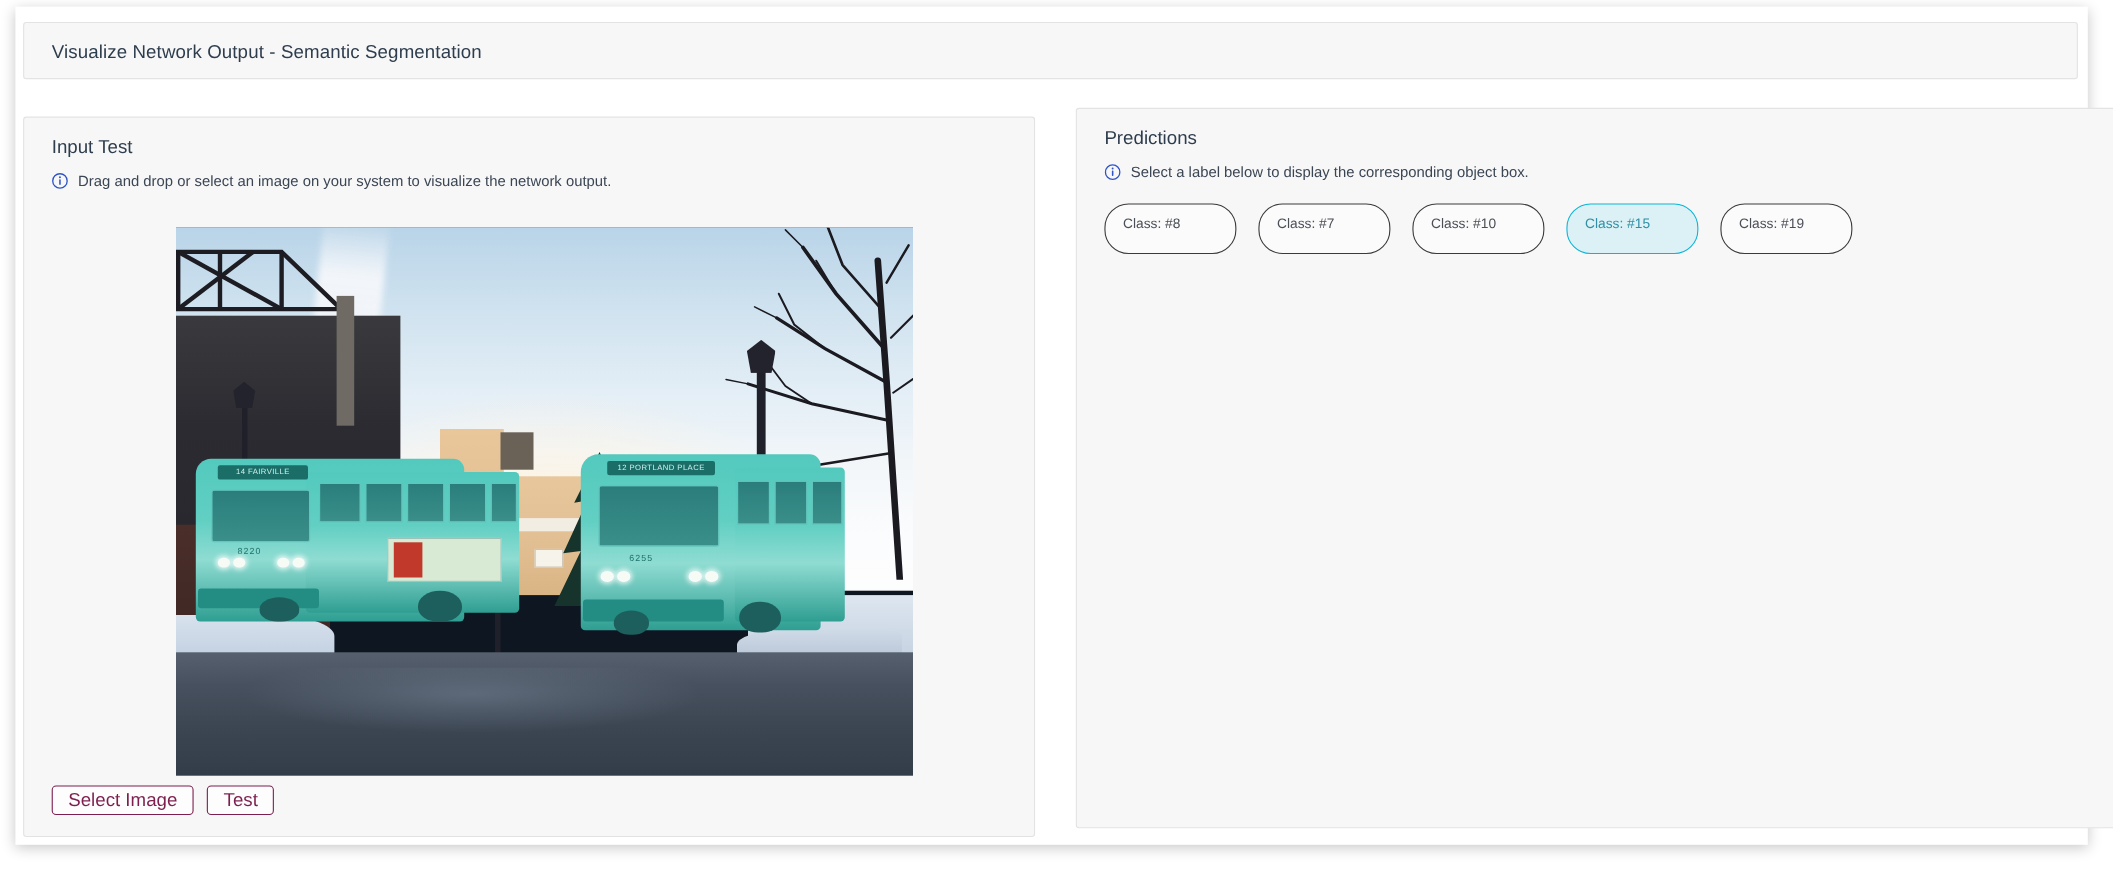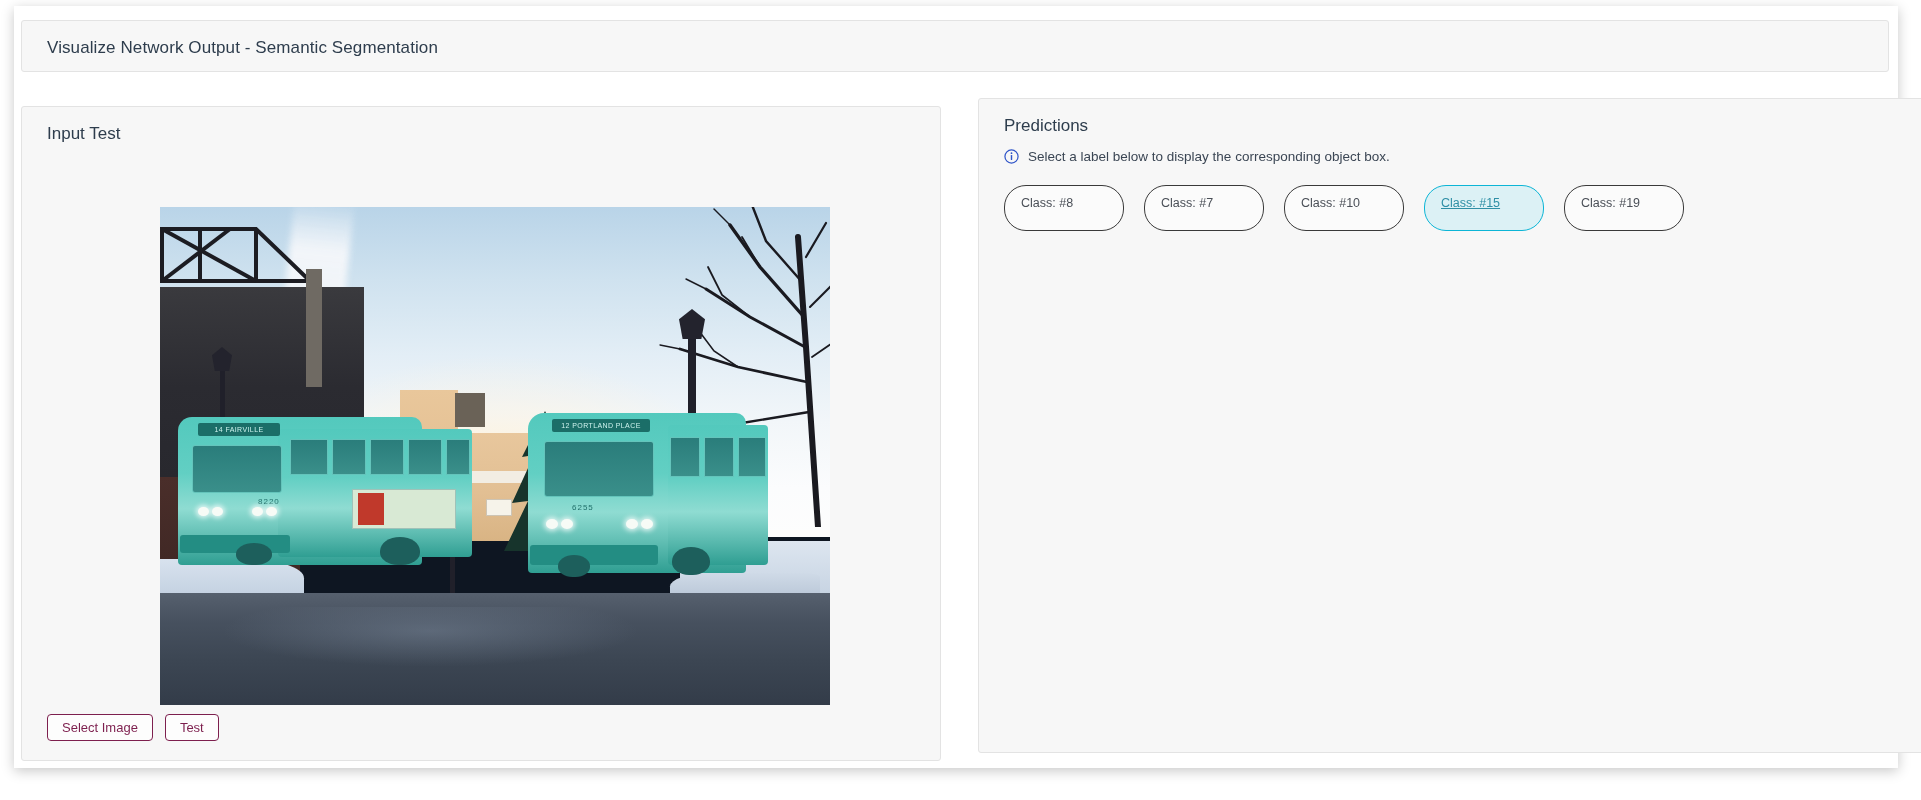--- a/index.html
+++ b/index.html
@@ -268,21 +268,21 @@
     gap: 12px;
   }
   .btn {
     min-width: 44px;
     height: 27px;
     padding: 0 14px;
     border: 1.4px solid #7d1f4e;
     border-radius: 4px;
     background: #fdfdfd;
     color: #7d1f4e;
-    font-size: 13px;
+    font-size: 17px;
     font-family: "Liberation Sans", sans-serif;
     display: flex;
     align-items: center;
     justify-content: center;
     cursor: pointer;
     box-sizing: border-box;
     white-space: nowrap;
   }
 
   
@@ -315,37 +315,44 @@
     font-size: 12.5px;
     color: #4a4f57;
     white-space: nowrap;
   }
   .chip.selected {
     border-color: #0cb5d6;
     background: #dcf1f5;
   }
   .chip.selected .chip-label {
     color: #2f8fa6;
-    text-decoration: underline;
   }
 </style>
 </head>
 <body>
 
 <div id="app-root">
   <div class="outer-container">
 
     <div class="header-card">
       <div class="header-title">Visualize Network Output - Semantic Segmentation</div>
     </div>
 
     <div class="panel panel-left">
 
       <div class="panel-title">Input Test</div>
 
+      <div class="hint-row">
+        <svg class="info-icon" viewBox="0 0 16 16">
+          <circle cx="8" cy="8" r="7" fill="none" stroke="#2f54c8" stroke-width="1.3"></circle>
+          <circle cx="8" cy="4.4" r="0.95" fill="#2f54c8"></circle>
+          <rect x="7.25" y="6.4" width="1.5" height="5.3" rx="0.6" fill="#2f54c8"></rect>
+        </svg>
+        <span class="hint-text">Drag and drop or select an image on your system to visualize the network output.</span>
+      </div>
 
       <div class="image-frame">
         <div class="photo">
 
           <div class="sky"></div>
           <div class="glow"></div>
 
           <div class="bldg-tan"></div>
           <div class="bldg-tower"></div>
           <div class="bldg-tower-top"></div>
@@ -421,21 +428,21 @@
 
           <div class="bus" style="left:18px;top:210px;width:244px;height:148px;border-radius:14px 10px 4px 4px;"></div>
           <div class="bus" style="left:118px;top:222px;width:194px;height:128px;border-radius:4px;"></div>
           <div class="bus-sign" style="left:38px;top:216px;width:82px;height:13px;border-radius:2px;">14  FAIRVILLE</div>
           <div class="bus-win" style="left:32px;top:238px;width:90px;height:48px;border-radius:3px;"></div>
           <div class="bus-win" style="left:130px;top:232px;width:38px;height:36px;"></div>
           <div class="bus-win" style="left:172px;top:232px;width:34px;height:36px;"></div>
           <div class="bus-win" style="left:210px;top:232px;width:34px;height:36px;"></div>
           <div class="bus-win" style="left:248px;top:232px;width:34px;height:36px;"></div>
           <div class="bus-win" style="left:286px;top:232px;width:24px;height:36px;"></div>
-          <div class="bus-num" style="left:56px;top:290px;margin-left:42px;">8220</div>
+          <div class="bus-num" style="left:56px;top:290px;">8220</div>
           <div class="bus-headlight" style="left:38px;top:300px;width:11px;height:9px;"></div>
           <div class="bus-headlight" style="left:52px;top:300px;width:11px;height:9px;"></div>
           <div class="bus-headlight" style="left:92px;top:300px;width:11px;height:9px;"></div>
           <div class="bus-headlight" style="left:106px;top:300px;width:11px;height:9px;"></div>
           <div class="bus bus-dark" style="left:20px;top:328px;width:110px;height:18px;border-radius:3px;"></div>
           <div class="bus-ad" style="left:192px;top:282px;width:104px;height:40px;"></div>
           <div class="bus-ad-red" style="left:198px;top:286px;width:26px;height:32px;"></div>
           <div class="bus-wheel" style="left:76px;top:336px;width:36px;height:22px;"></div>
           <div class="bus-wheel" style="left:220px;top:330px;width:40px;height:28px;"></div>
 

